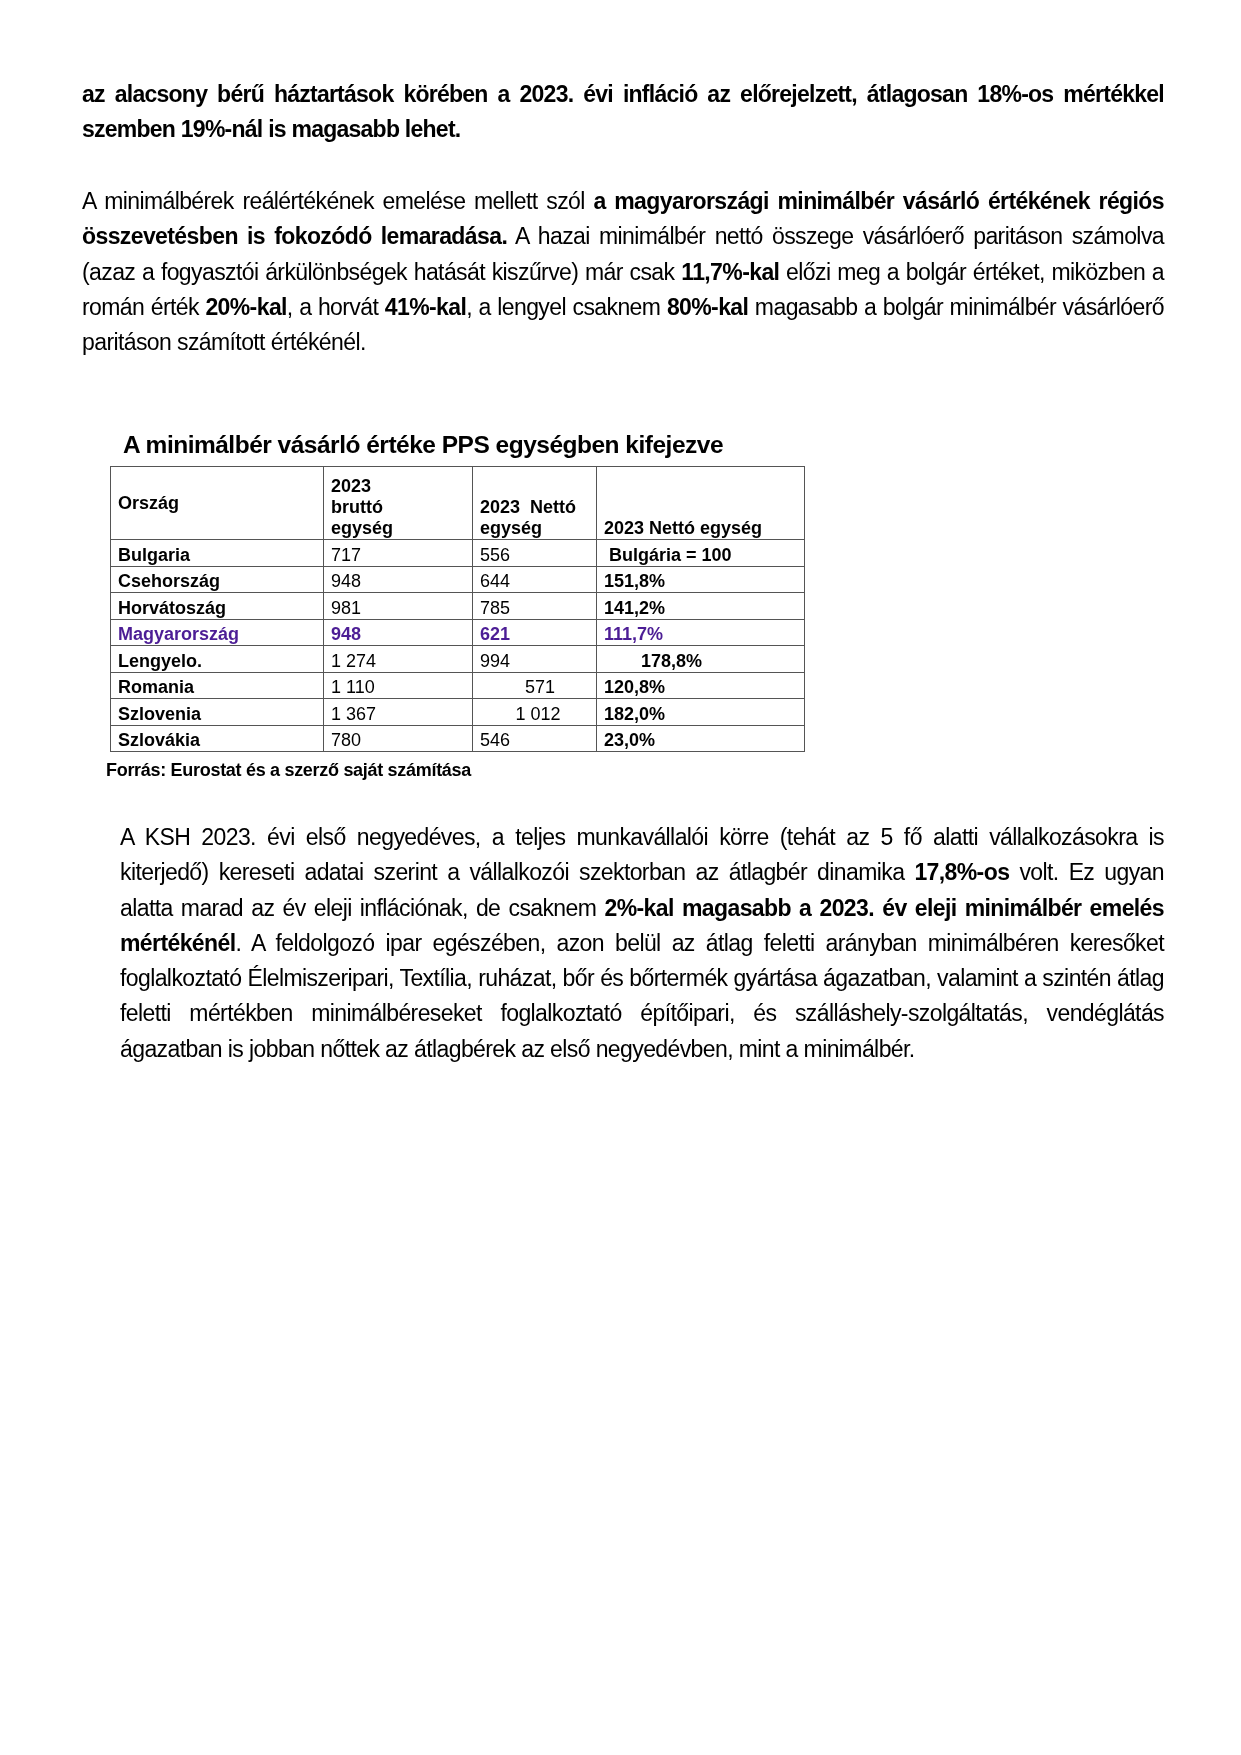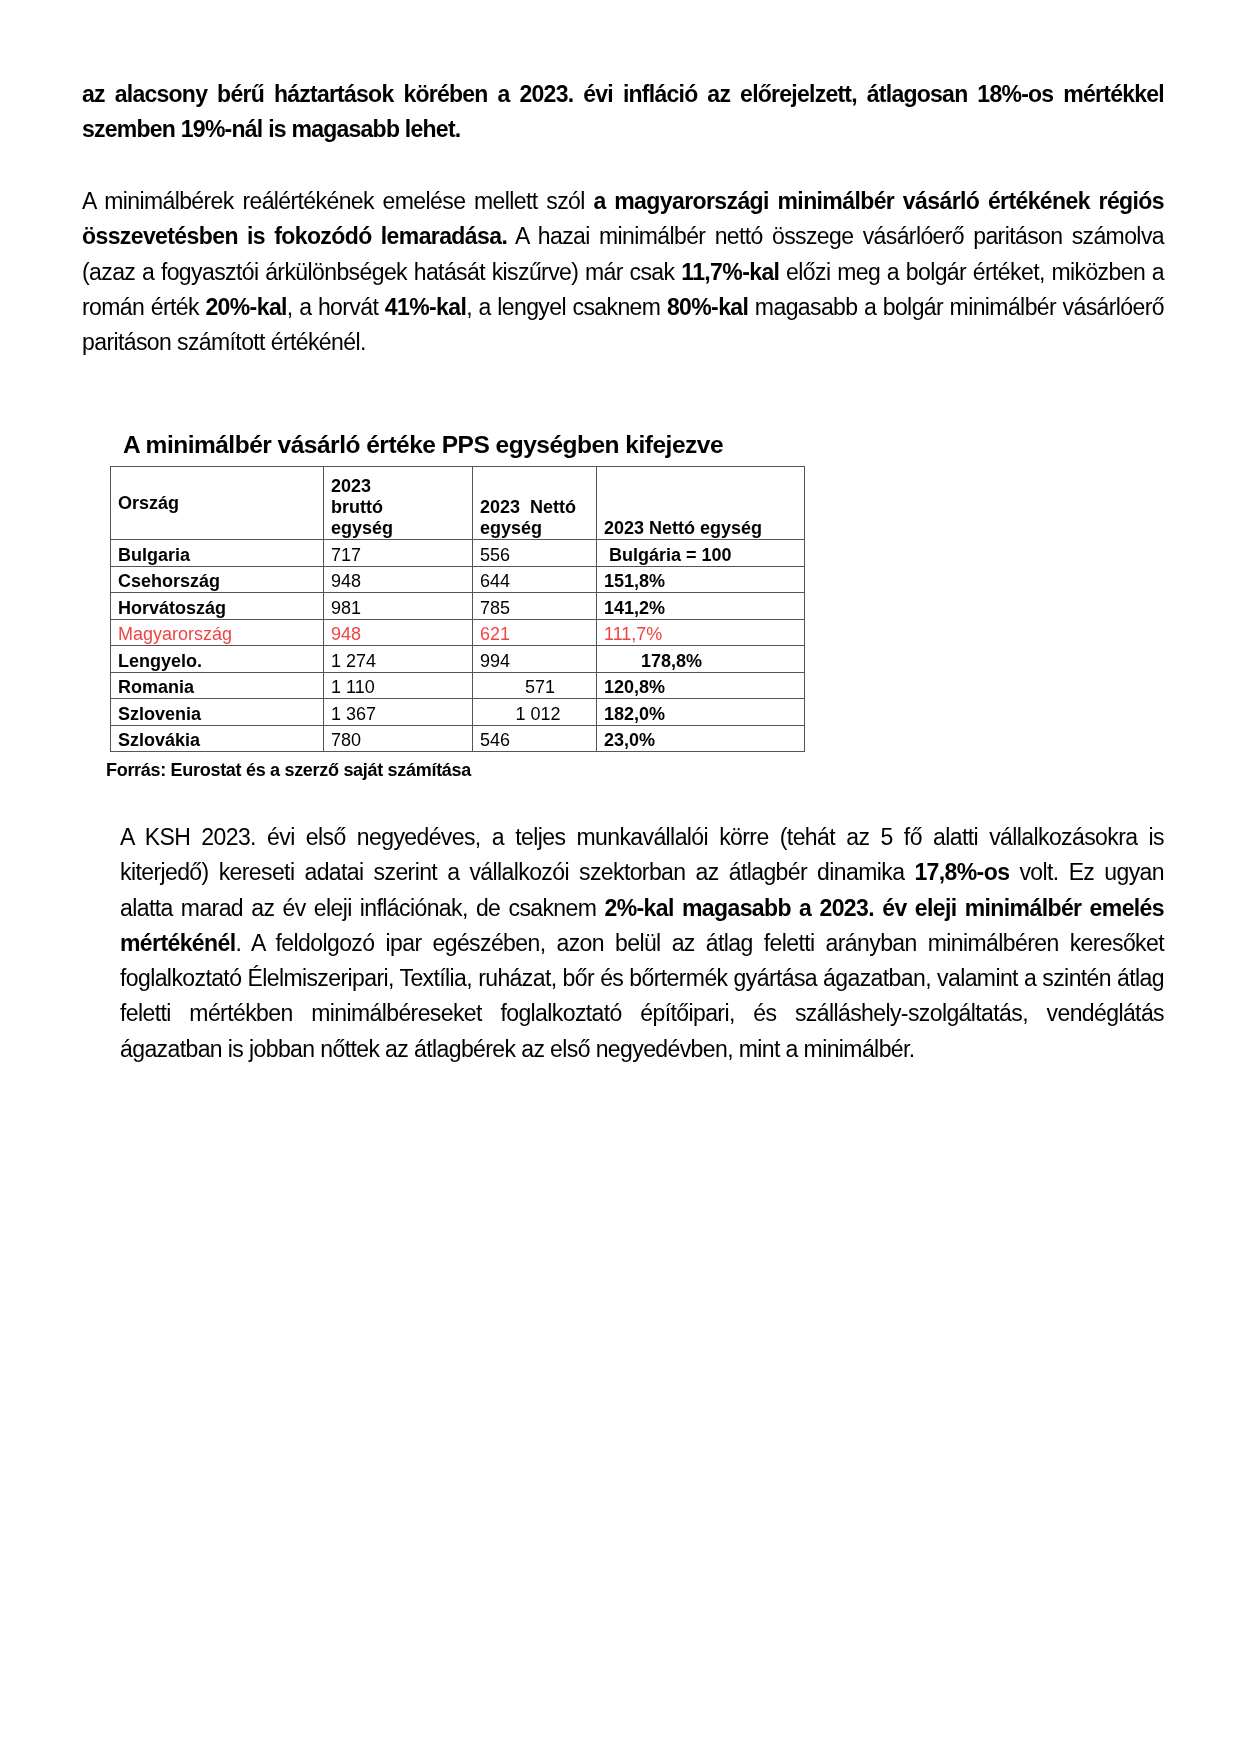--- a/index.html
+++ b/index.html
@@ -18,21 +18,21 @@
                  letter-spacing: -0.3px; white-space: nowrap; }
   table.pps { position: absolute; left: 110px; top: 466px; border-collapse: collapse;
               font-family: "Liberation Sans", sans-serif; font-size: 18px; }
   table.pps td, table.pps th { border: 1.5px solid #555; padding: 0 0 0 7px; vertical-align: bottom;
               text-align: left; line-height: 21px; }
   table.pps th { font-weight: bold; height: 72px; }
   table.pps td { height: 25.5px; line-height: 22px; }
   .c1 { width: 205px; } .c2 { width: 141px; } .c3 { width: 116px; } .c4 { width: 200px; }
   .country { font-weight: bold; }
   .pct { font-weight: bold; }
-  tr.hl td { color: #ef4444; font-weight: normal; }
+  tr.hl td { color: #4c1d95; font-weight: bold; }
   .indent { padding-left: 52px !important; }
 </style>
 </head>
 <body>
 
 <div id="p1" class="para"><b>az alacsony bérű háztartások körében a 2023. évi infláció   az előrejelzett, átlagosan 18%-os mértékkel szemben 19%-nál is magasabb lehet.</b></div>
 <div id="p2" class="para"><span>A minimálbérek reálértékének emelése mellett szól </span><b>a magyarországi minimálbér vásárló értékének régiós összevetésben is fokozódó lemaradása.</b><span> A hazai minimálbér nettó összege vásárlóerő paritáson számolva (azaz a fogyasztói árkülönbségek hatását kiszűrve) már csak </span><b>11,7%-kal</b><span> előzi meg a bolgár értéket, miközben a román érték </span><b>20%-kal</b><span>, a horvát </span><b>41%-kal</b><span>, a lengyel csaknem </span><b>80%-kal</b><span> magasabb a bolgár minimálbér vásárlóerő paritáson számított értékénél.</span></div>
 
 <div id="table-title">A minimálbér vásárló értéke PPS egységben kifejezve</div>
 

